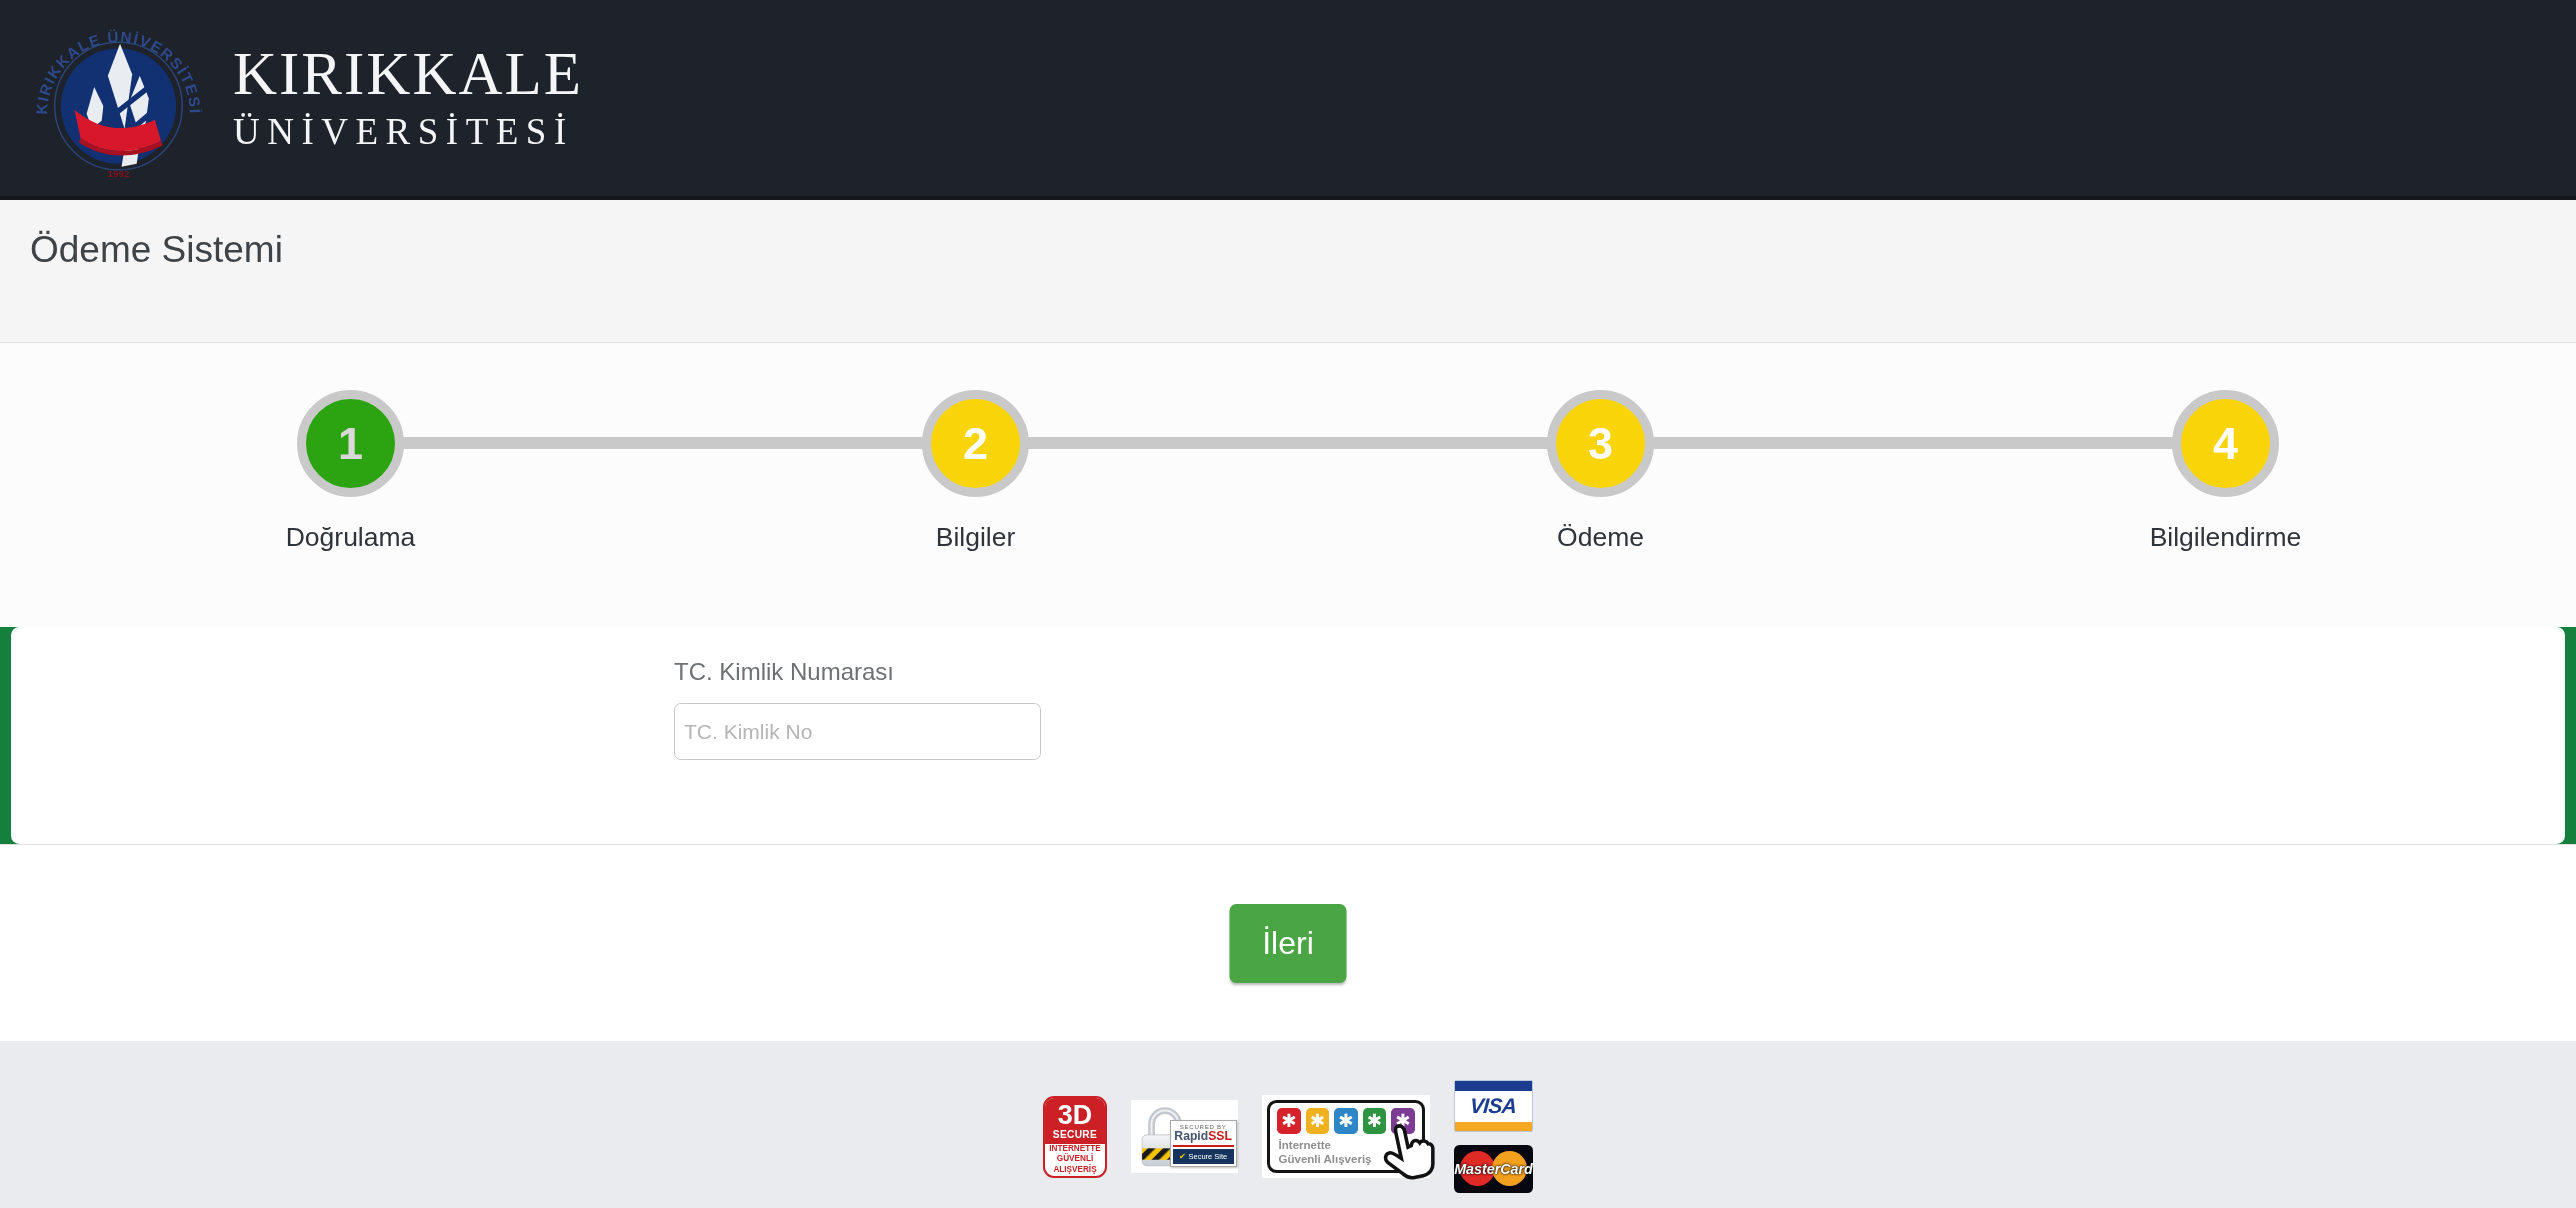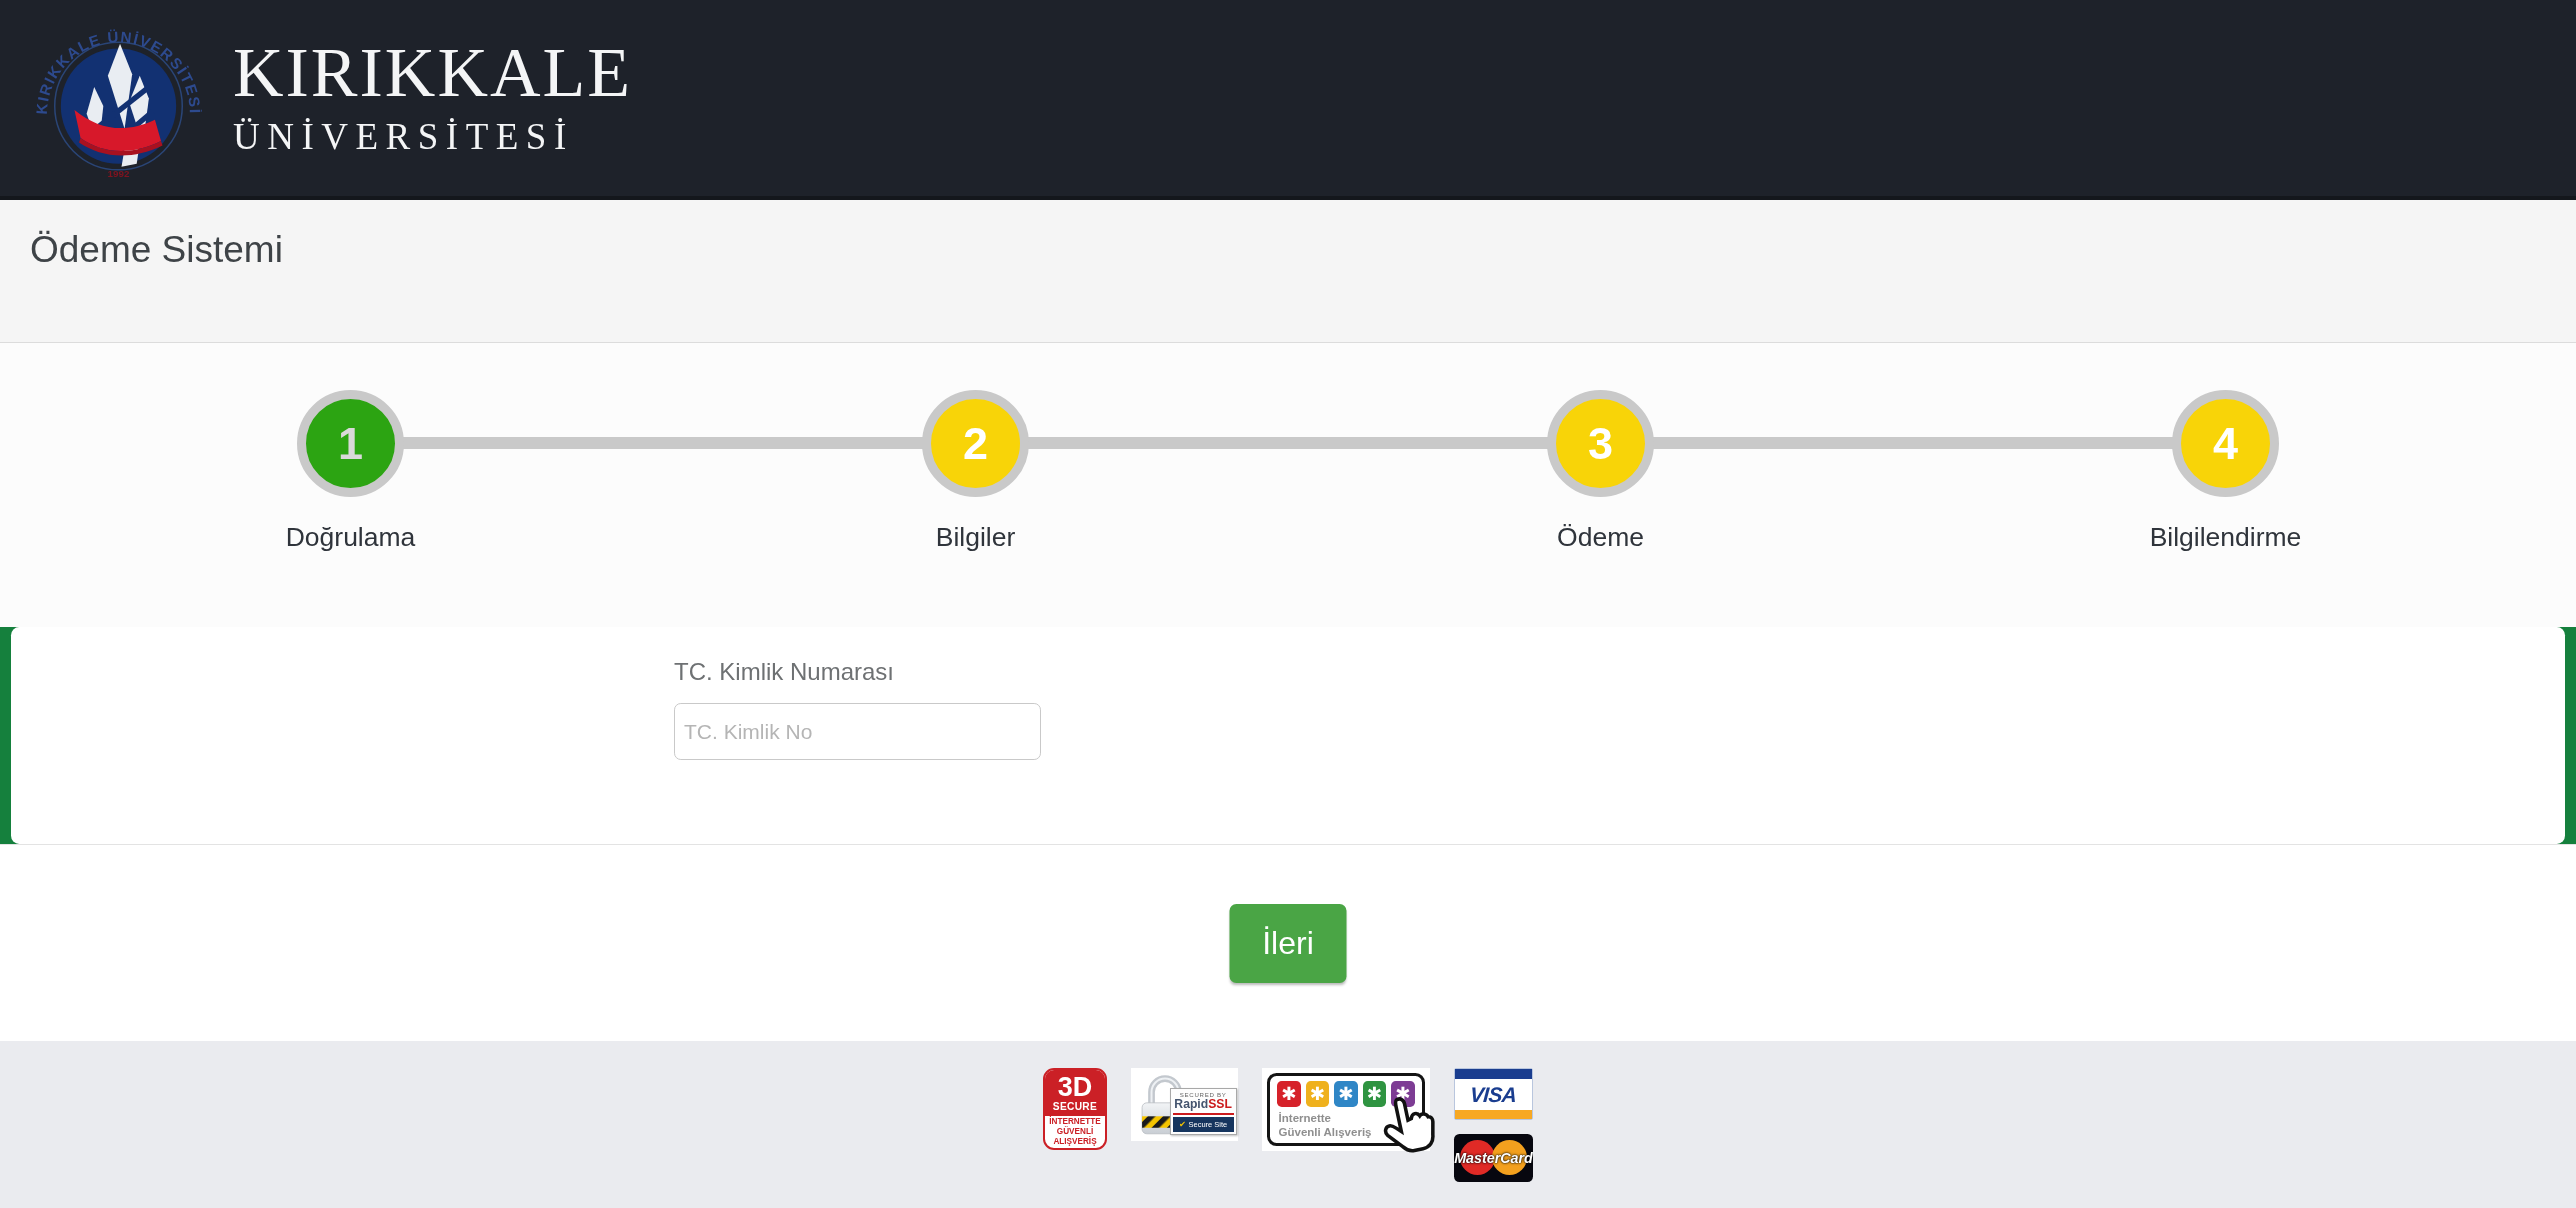--- a/index.html
+++ b/index.html
@@ -4,21 +4,21 @@
 <style>
   * { box-sizing: border-box; margin: 0; padding: 0; }
   html,body { width:2576px; height:1209px; }
   body { font-family:"Liberation Sans", sans-serif; background:#eaebef; overflow:hidden; }
 
   
   .header { height:200px; background:#1e222a; border-bottom:4.1px solid #14171c;
             display:flex; align-items:center; padding-left:35px; }
   .logo-svg { width:167px; height:171px; flex:0 0 auto; }
   .wordmark { margin-left:31px; color:#f4f5f6; font-family:"Liberation Serif", serif; }
-  .wordmark .l1 { font-size:70px; letter-spacing:2px; line-height:1.0; font-weight:400; }
+  .wordmark .l1 { font-size:61px; letter-spacing:2px; line-height:1.0; font-weight:400; }
   .wordmark .l2 { font-size:37px; letter-spacing:7.5px; margin-top:6.8px; font-weight:400; }
 
   
   .titleband { height:143px; background:#f5f5f5; border-bottom:1.4px solid #dcdcdc;
                padding:30px 0 0 30px; }
   .titleband h1 { font-size:37px; font-weight:400; color:#3e4347; line-height:1.1; }
   .titleband .subtitle { font-size:23px; color:#85898e; margin-top:8.2px; }
 
   
   .wizardband { height:284px; background:#fcfcfc; }
@@ -46,21 +46,21 @@
   
   .buttonband { height:197px; background:#ffffff; border-top:1.4px solid #e3e3e3; position:relative; }
   .btn-next { position:absolute; top:59px; left:50%; transform:translateX(-50%);
               width:117px; height:79px; background:#4aa545; color:#fff; font-size:32px;
               border:none; border-radius:6.8px; cursor:pointer;
               font-family:"Liberation Sans", sans-serif;
               box-shadow:0 3.4px 2.7px -1.4px rgba(0,0,0,.28); }
 
   
   .footer { height:164px; background:#eaebef; display:flex; justify-content:center;
-            gap:24px; padding-top:27px; }
+            align-items:center; gap:24px; padding-top:27px; }
 
   .badge3d { width:64px; height:82px; background:#fff; border:2px solid #cb2026;
              border-radius:11px; overflow:hidden; display:flex; flex-direction:column; }
   .badge3d .top { background:#cb2026; color:#fff; text-align:center; padding:5.4px 0 4.1px;
                   flex:0 0 43px; }
   .badge3d .t1 { font-size:27px; font-weight:bold; line-height:.95; }
   .badge3d .t2 { font-size:10.2px; font-weight:bold; letter-spacing:0.3px; }
   .badge3d .bottom { flex:1; display:flex; flex-direction:column; justify-content:center;
                      text-align:center; color:#cb2026; font-size:8.2px; font-weight:bold;
                      line-height:1.25; }

